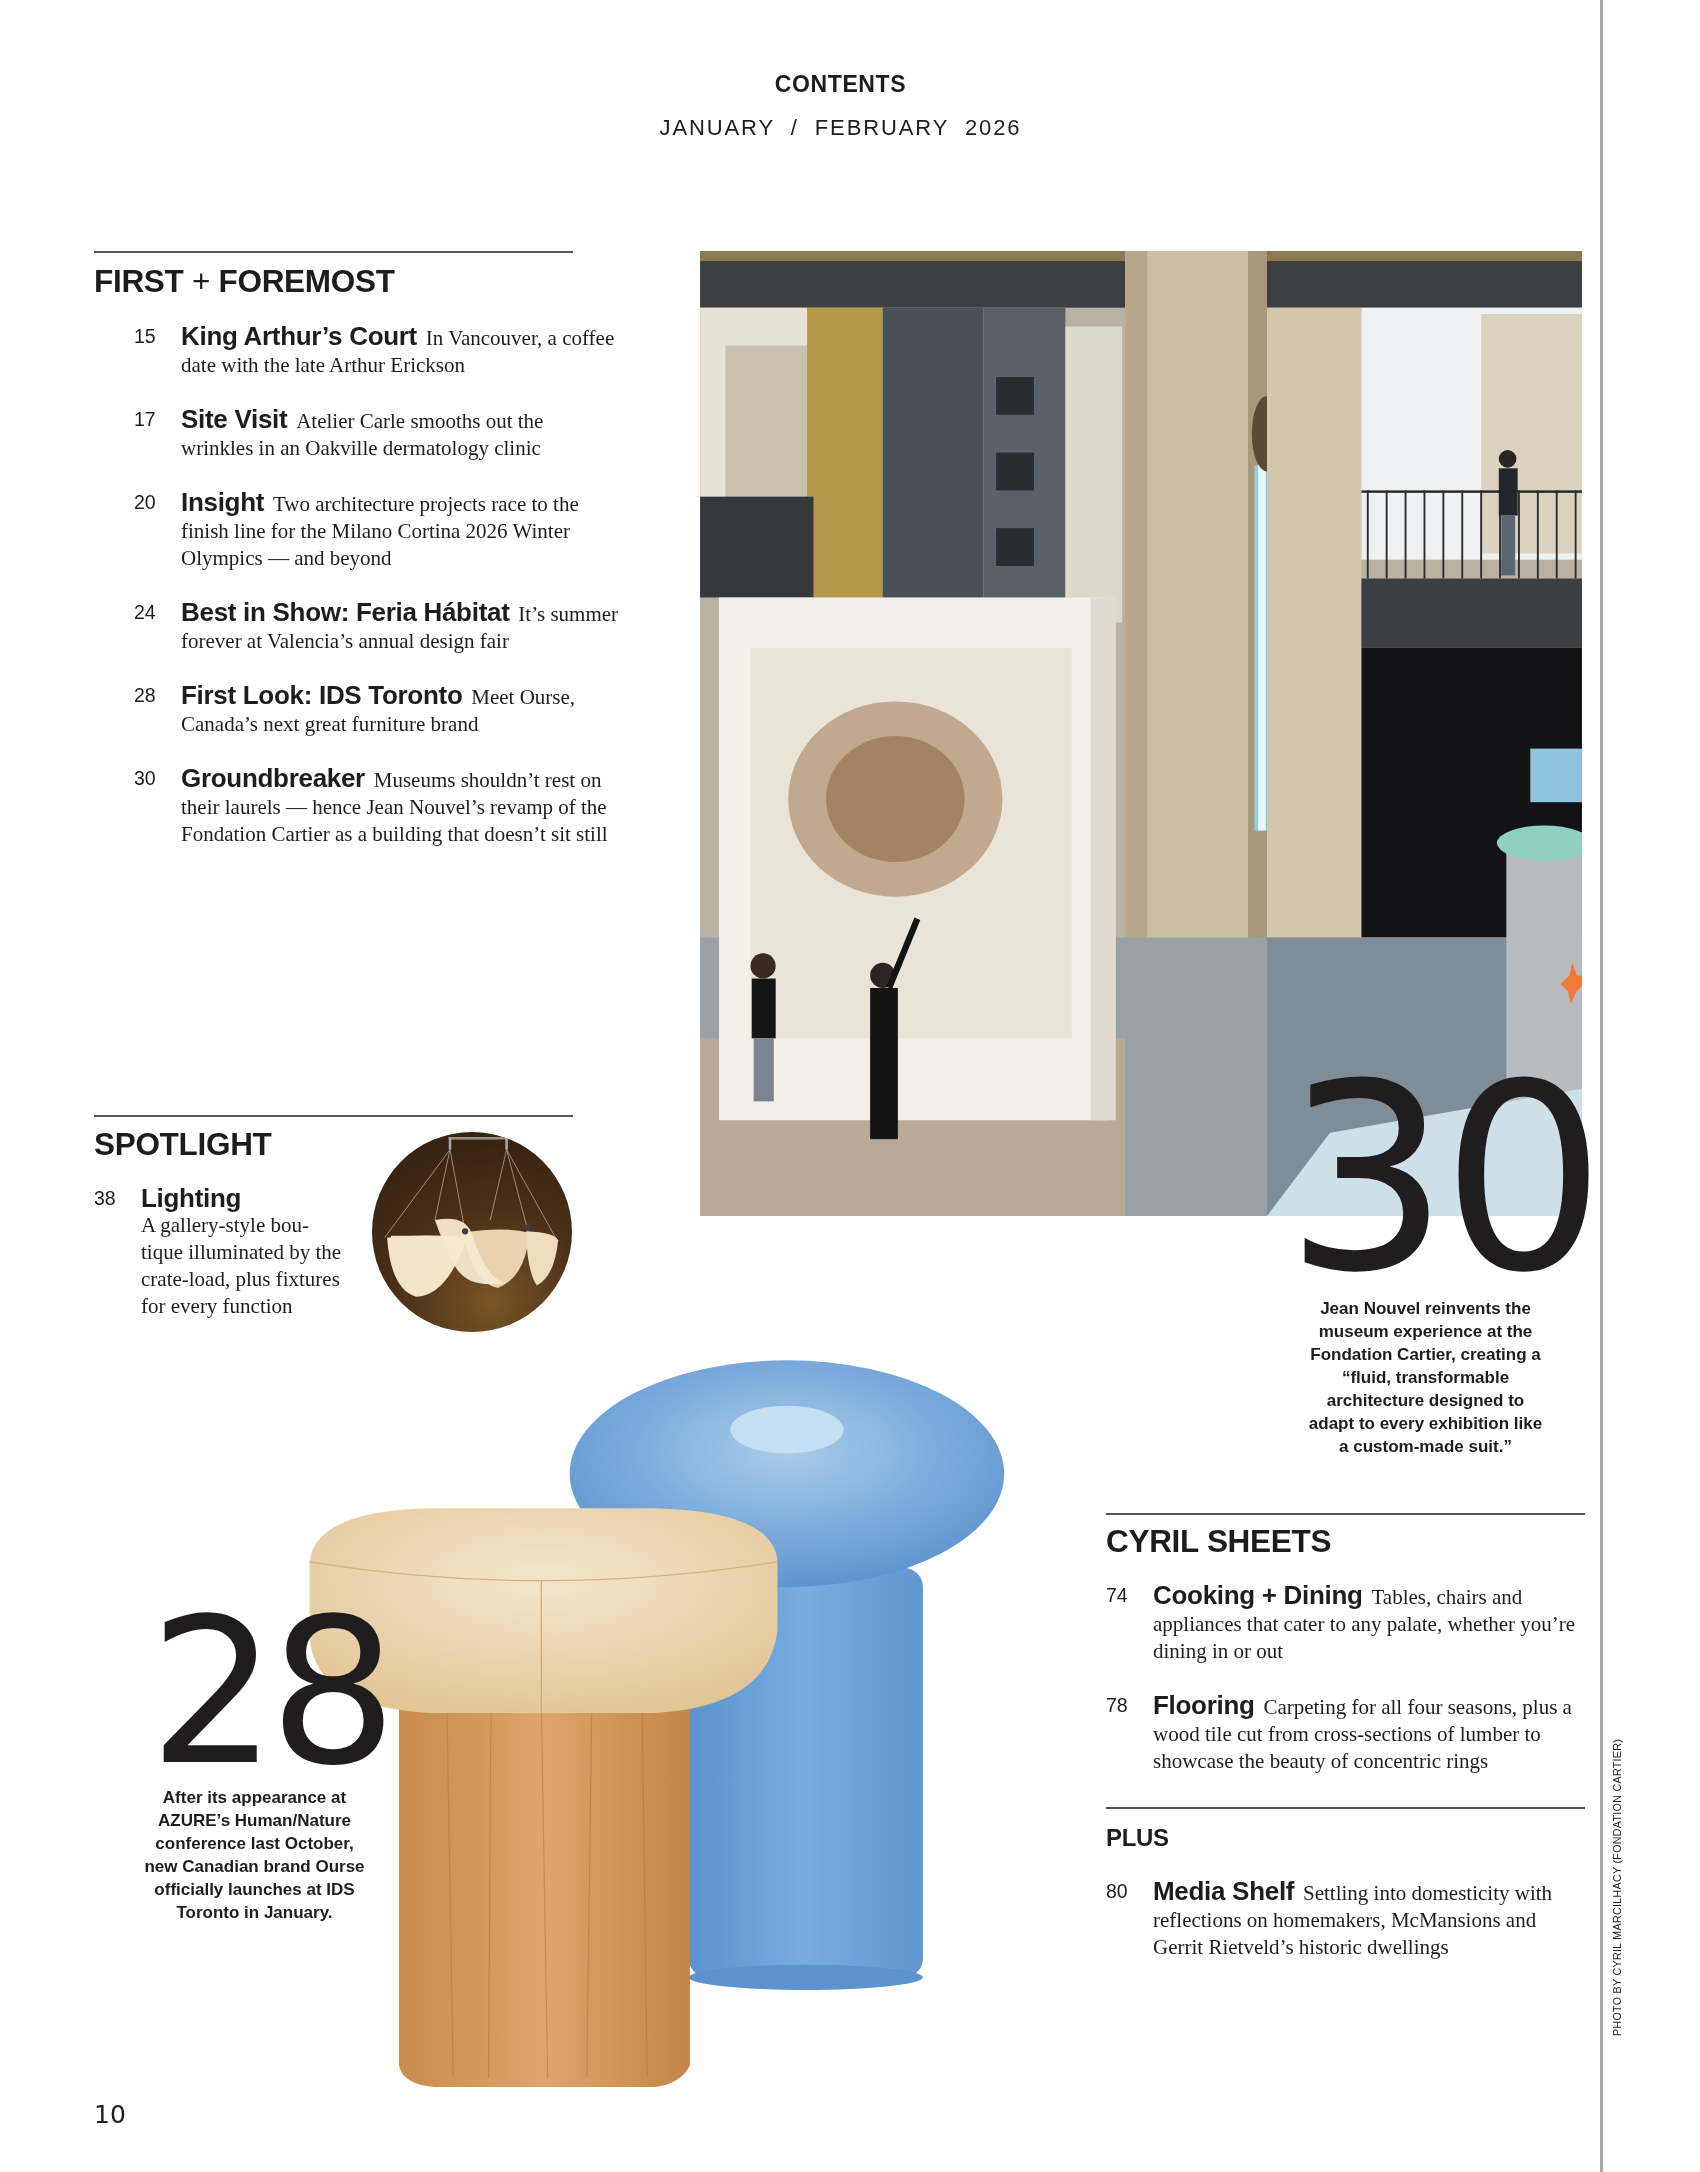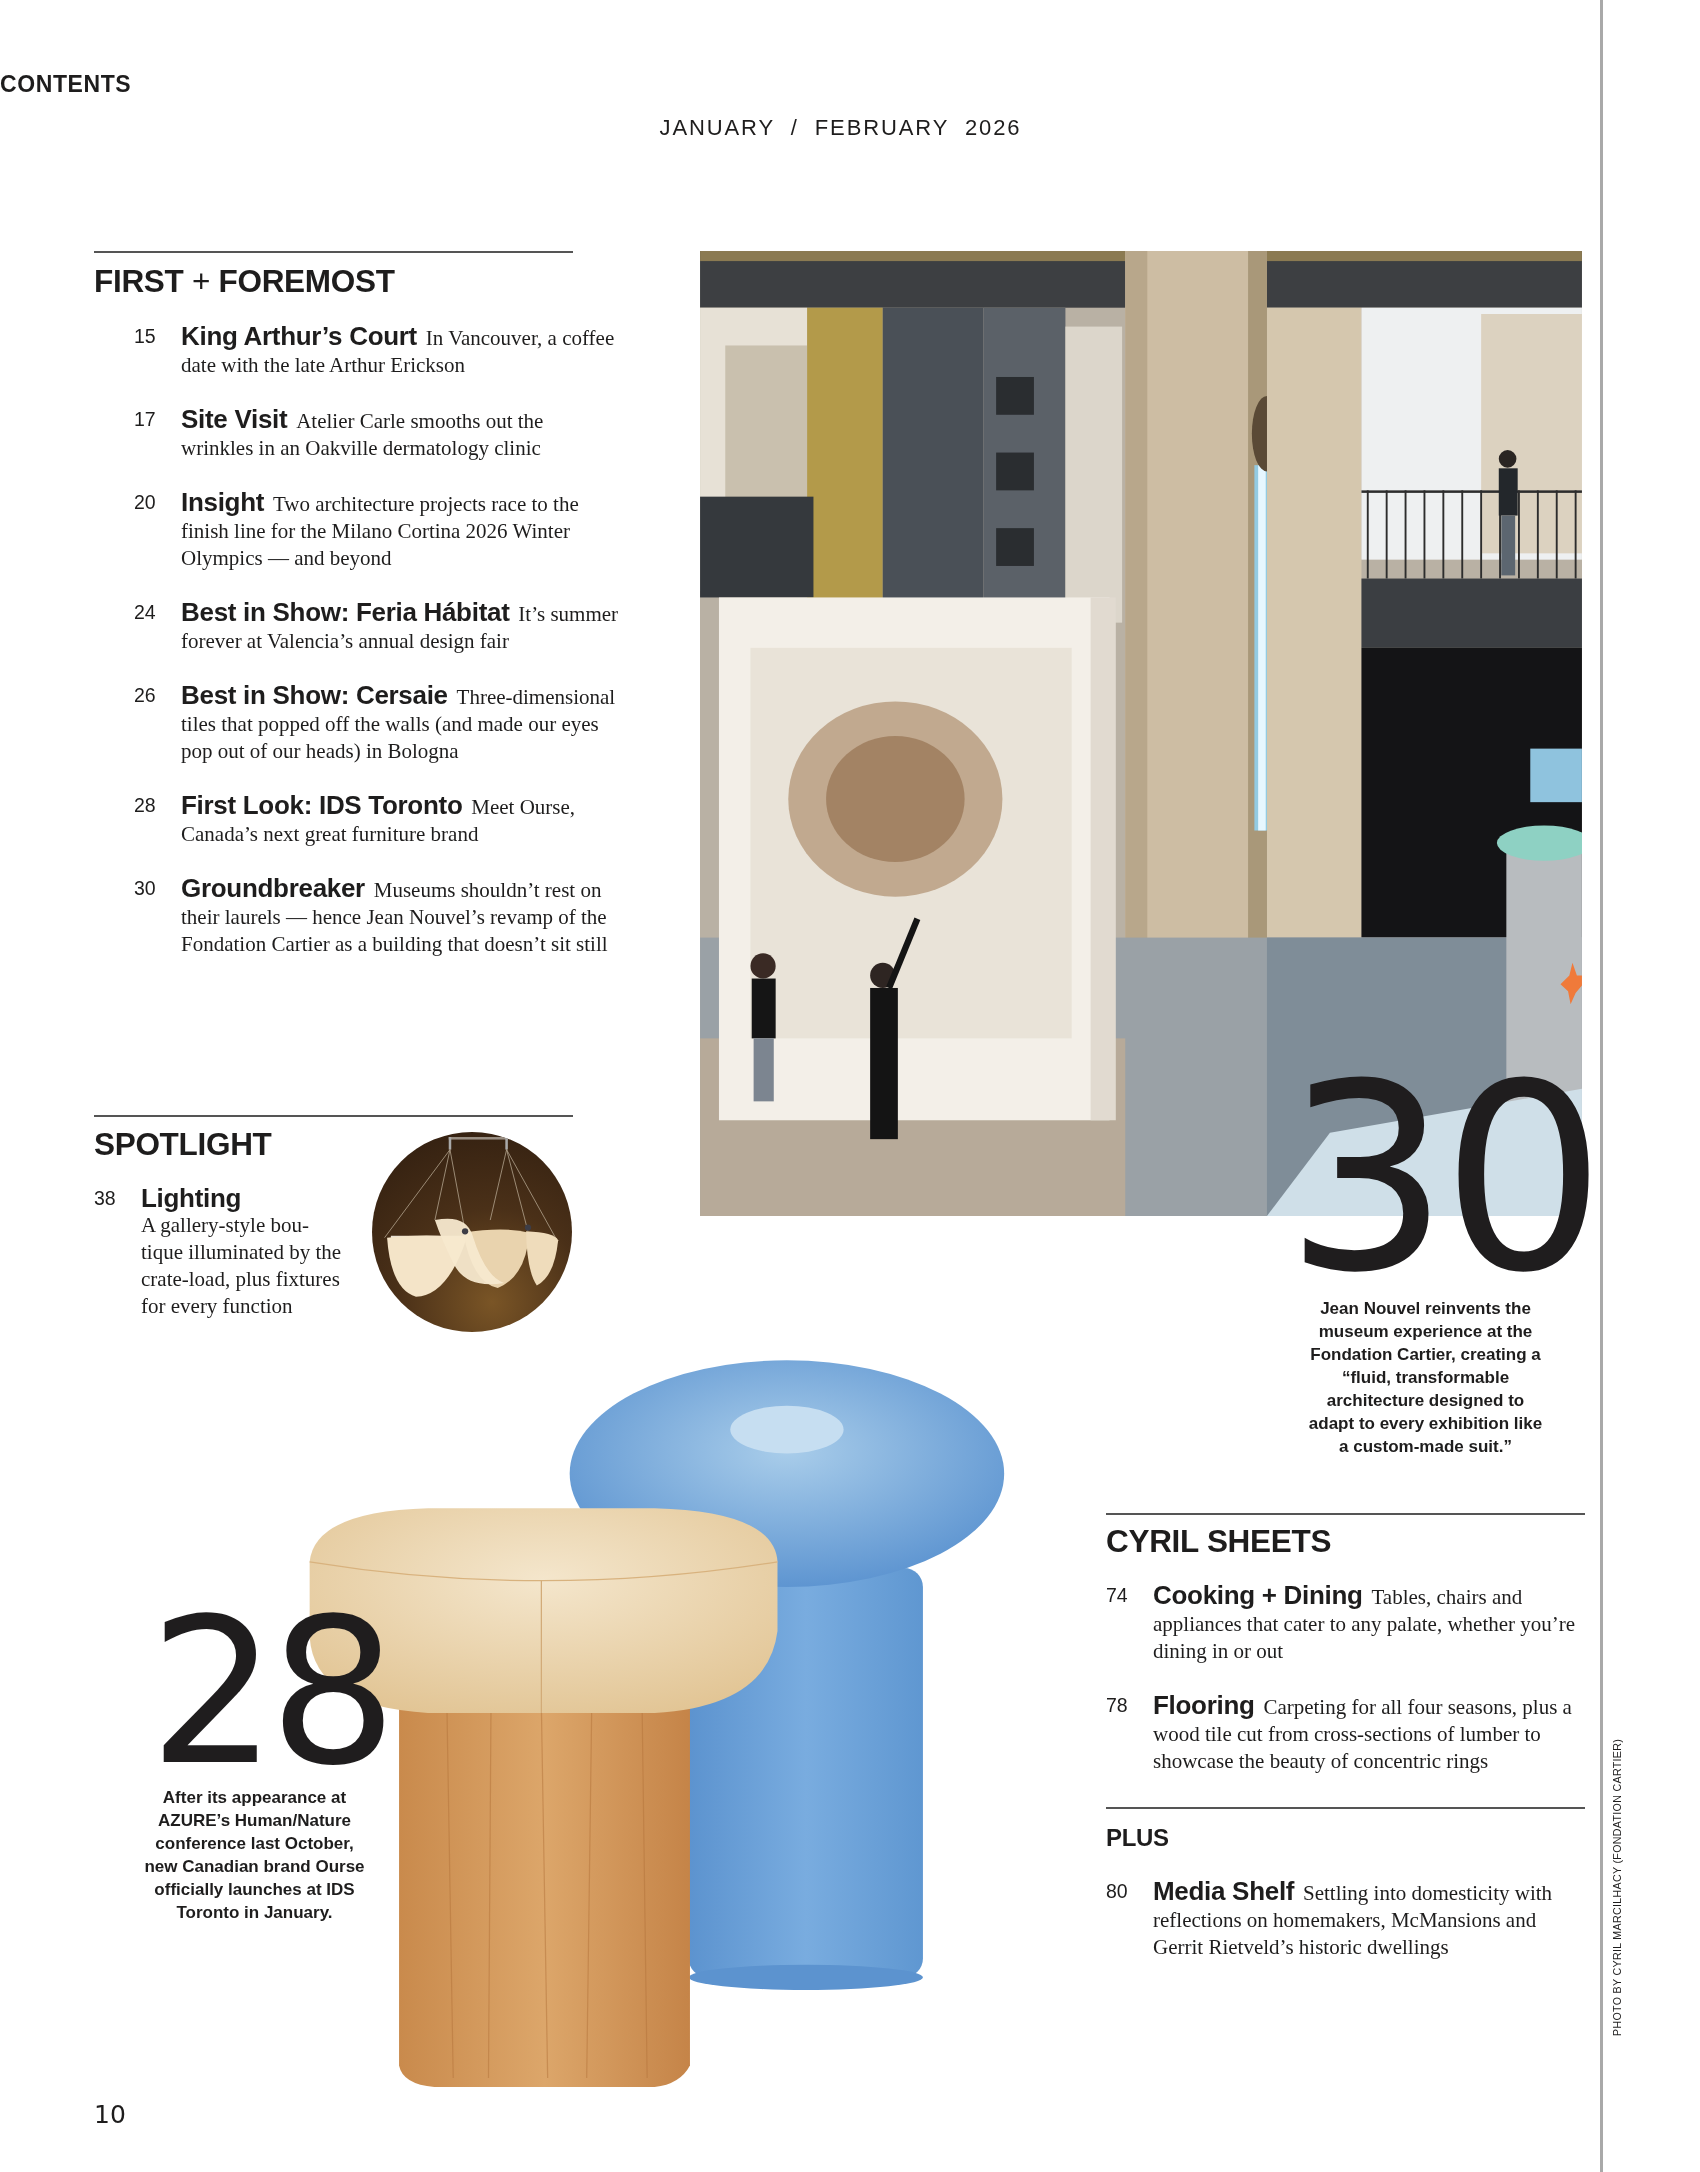--- a/index.html
+++ b/index.html
@@ -1,21 +1,21 @@
 <!DOCTYPE html>
 <html style="font-size:10px"><head>
 <meta charset="utf-8">
 <style>
   html, body { margin:0; padding:0; background:#ffffff; }
   body { width:1700px; height:2172px; position:relative; overflow:hidden; color:#1e1d1d; }
   .abs { position:absolute; }
   .sans { font-family:"Liberation Sans", "DejaVu Sans", sans-serif; }
   .mono { font-family:"DejaVu Sans Mono", "Liberation Mono", monospace; }
 
-  .masthead-title { left:0; width:1681px; top:71px; font-weight:700; font-size:23px; letter-spacing:0.6px; }
+  .masthead-title { left:0; width:1681px; top:71px; text-align:center; font-weight:700; font-size:23px; letter-spacing:0.6px; }
   .masthead-date { left:0; width:1681px; top:115px; text-align:center; font-size:22px; letter-spacing:1.9px; }
   .masthead-date span { font-family:"Liberation Sans", sans-serif; }
 
   .rule { height:1.9px; background:#555; }
   .section-head { font-weight:700; font-size:31.5px; letter-spacing:-0.3px; line-height:1; white-space:nowrap; }
   .section-head .plus { font-weight:400; }
   .section-head.small { font-size:24px; }
 
   .entry { display:flex; }
   .entry .num { width:47px; flex:none; font-family:"Liberation Sans", sans-serif; font-size:19.5px; line-height:27px; }
@@ -53,24 +53,20 @@
     <div class="num">17</div>
     <div class="body"><span class="title">Site Visit</span><span>Atelier Carle smooths out the wrinkles in an Oakville dermatology clinic</span></div>
   </div>
   <div class="entry">
     <div class="num">20</div>
     <div class="body"><span class="title">Insight</span><span>Two architecture projects race to the finish line for the Milano Cortina 2026 Winter Olympics — and beyond</span></div>
   </div>
   <div class="entry">
     <div class="num">24</div>
     <div class="body"><span class="title">Best in Show: Feria Hábitat</span><span>It’s summer forever at Valencia’s annual design fair</span></div>
-  </div>
-  <div class="entry">
-    <div class="num">26</div>
-    <div class="body"><span class="title">Best in Show: Cersaie</span><span>Three-dimensional tiles that popped off the walls (and made our eyes pop out of our heads) in Bologna</span></div>
   </div>
   <div class="entry">
     <div class="num">28</div>
     <div class="body"><span class="title">First Look: IDS Toronto</span><span>Meet Ourse, Canada’s next great furniture brand</span></div>
   </div>
   <div class="entry">
     <div class="num">30</div>
     <div class="body"><span class="title">Groundbreaker</span><span>Museums shouldn’t rest on their laurels — hence Jean Nouvel’s revamp of the Fondation Cartier as a building that doesn’t sit still</span></div>
   </div>
 </div>

